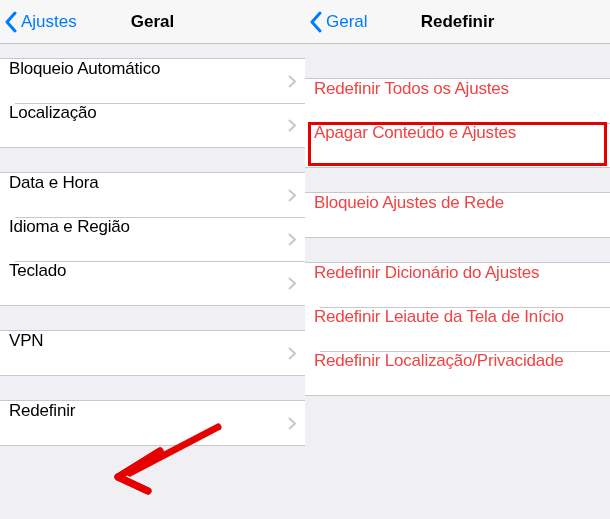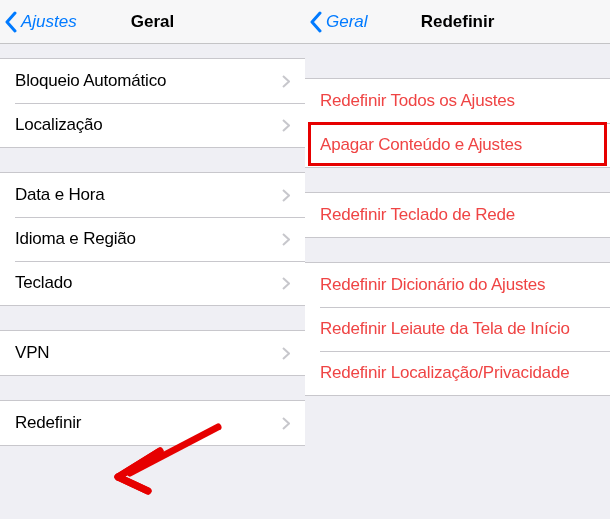--- a/index.html
+++ b/index.html
@@ -1,26 +1,26 @@
 <!DOCTYPE html>
 <html><head>
 <meta charset="utf-8">
 <style>
   * { box-sizing: border-box; margin: 0; padding: 0; }
   html, body { width: 610px; height: 519px; font-family: -apple-system, "Helvetica Neue", Arial, sans-serif; }
   .wrap { display: flex; width: 610px; height: 519px; background: #efeff4; overflow: hidden; position: relative; }
   .pane { width: 305px; height: 519px; background: #efeff4; position: relative; }
   .divider { position: absolute; left: 305px; top: 0; width: 1px; height: 519px; background: #c8c7cc; }
   .navbar { height: 44px; background: #f7f7f8; border-bottom: 1px solid #c4c4c6; display: flex; align-items: center; position: relative; }
-  .back { position: absolute; left: 4px; top: 0; height: 44px; display: flex; align-items: center; color: #007aff; font-size: 17px; font-style: italic; }
+  .back { position: absolute; left: 4px; top: 0; height: 44px; display: flex; align-items: center; color: #007aff; font-size: 17px; }
   .back svg { width: 13px; height: 22px; margin-right: 4px; }
   .title { flex: 1; text-align: center; font-weight: 600; font-size: 17px; color: #000; }
   .group { margin-top: 24px; background: #fff; border-top: 1px solid #c8c7cc; border-bottom: 1px solid #c8c7cc; }
   .group.first { margin-top: 14px; }
-  .row { height: 44px; display: flex; align-items: center; padding: 0 15px; position: relative; }
+  .row { height: 44px; display: flex; padding: 0 9px; position: relative; }
   .row + .row::before { content: ""; position: absolute; left: 15px; right: 0; top: 0; height: 1px; background: #c8c7cc; }
   .row-label { flex: 1; font-size: 17px; color: #000; letter-spacing: -0.2px; }
   .row-label.link { color: #ef4444; }
   .chevron { color: #c7c7cc; display: flex; align-items: center; }
   .chevron svg { width: 8px; height: 13px; }
   .highlight-box { position: absolute; border: 3px solid #e60000; pointer-events: none; }
   .arrow-annot { position: absolute; pointer-events: none; }
 </style>
 </head>
 <body>
@@ -133,21 +133,21 @@
       <div class="row">
         <span class="row-label link">Redefinir Todos os Ajustes</span>
       </div>
       <div class="row">
         <span class="row-label link">Apagar Conteúdo e Ajustes</span>
       </div>
     </div>
 
     <div class="group">
       <div class="row">
-        <span class="row-label link">Redefinir Teclado de Rede</span>
+        <span class="row-label link">Bloqueio Ajustes de Rede</span>
       </div>
     </div>
 
     <div class="group">
       <div class="row">
         <span class="row-label link">Redefinir Dicionário do Ajustes</span>
       </div>
       <div class="row">
         <span class="row-label link">Redefinir Leiaute da Tela de Início</span>
       </div>

